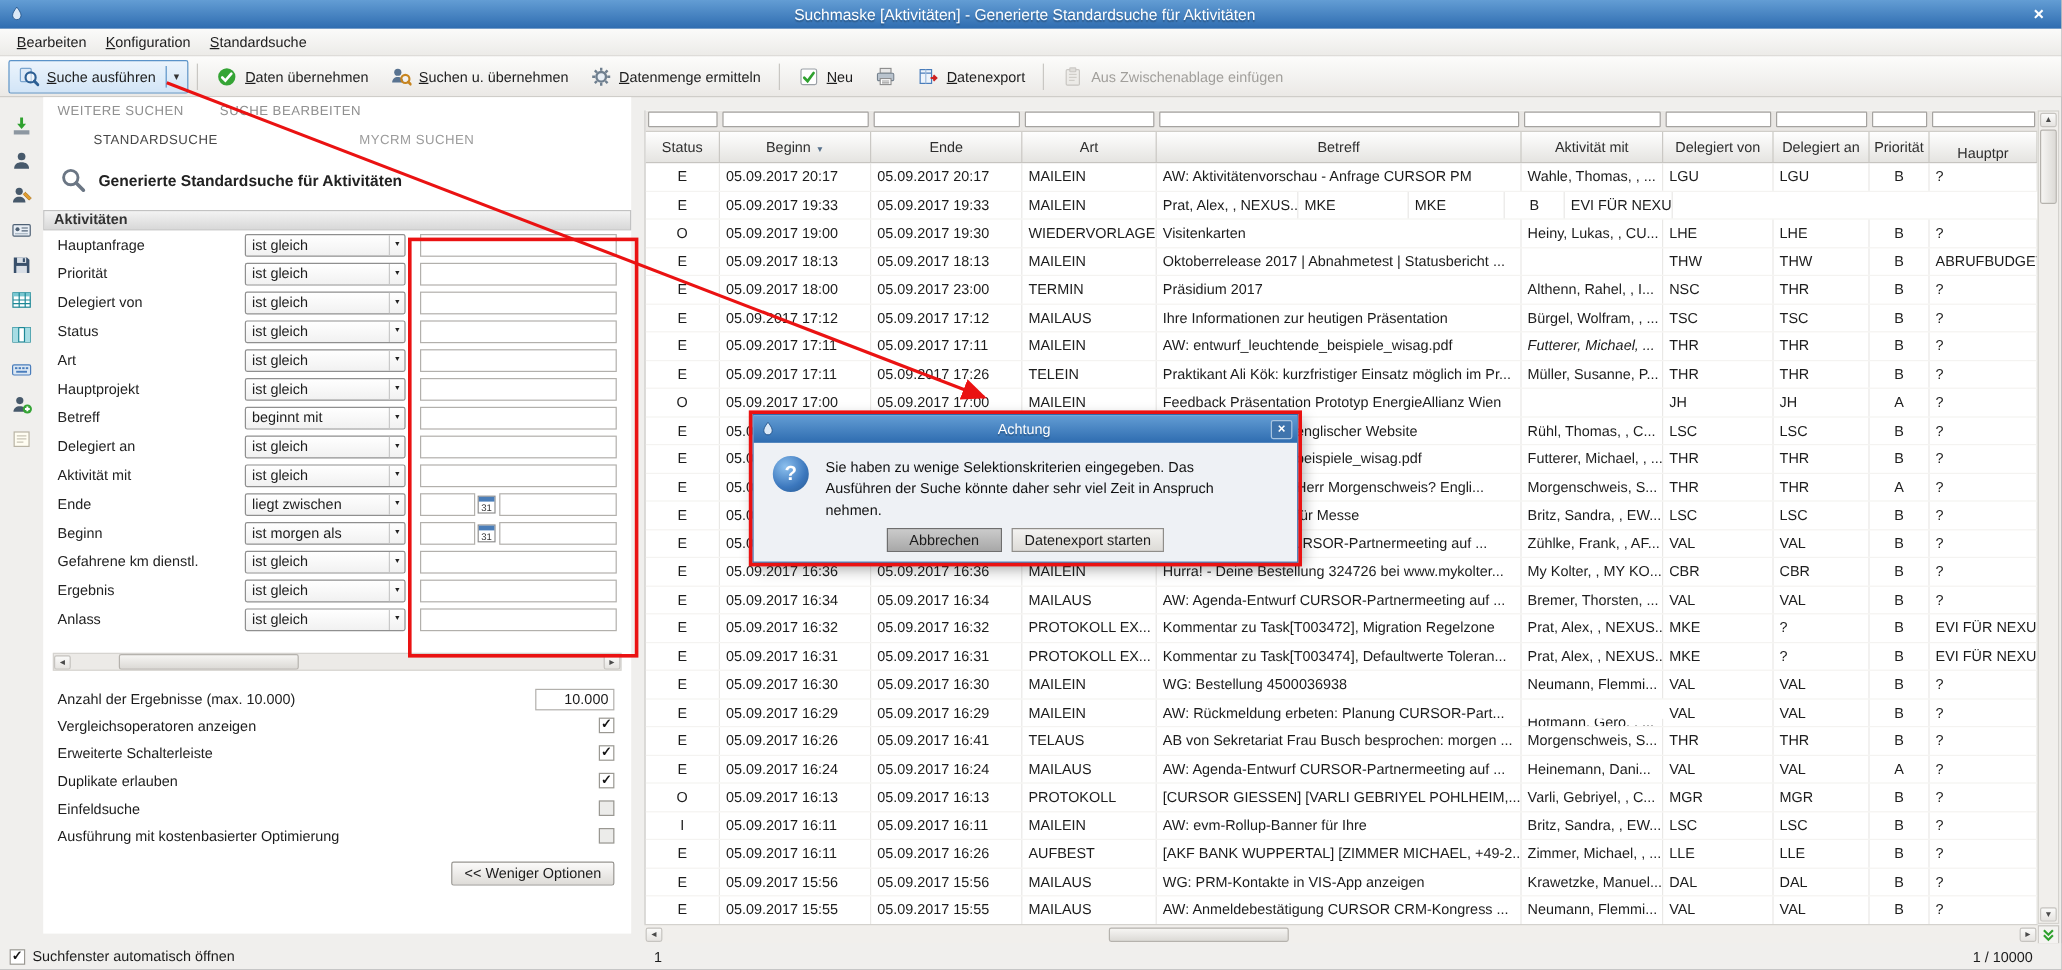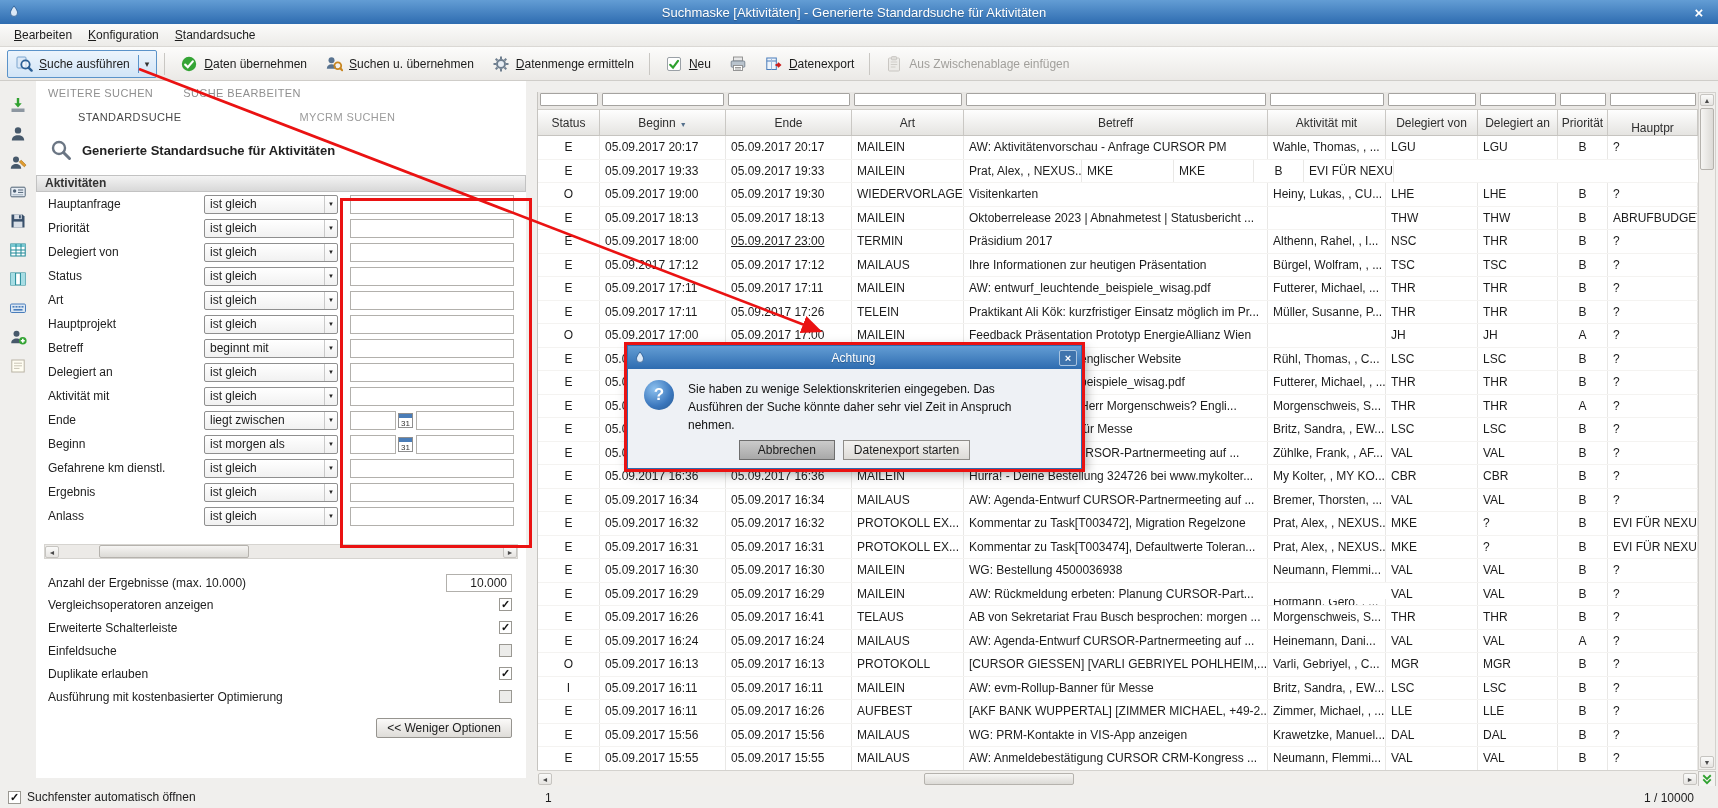--- a/index.html
+++ b/index.html
@@ -540,26 +540,26 @@
     <div class="options">
         <div class="optrow">
           <span class="optlabel">Vergleichsoperatoren anzeigen</span>
           <span class="cb checked"></span>
         </div>
         <div class="optrow">
           <span class="optlabel">Erweiterte Schalterleiste</span>
           <span class="cb checked"></span>
         </div>
         <div class="optrow">
+          <span class="optlabel">Duplikate erlauben</span>
+          <span class="cb checked"></span>
+        </div>
+        <div class="optrow">
           <span class="optlabel">Einfeldsuche</span>
           <span class="cb"></span>
-        </div>
-        <div class="optrow">
-          <span class="optlabel">Duplikate erlauben</span>
-          <span class="cb checked"></span>
         </div>
         <div class="optrow">
           <span class="optlabel">Ausführung mit kostenbasierter Optimierung</span>
           <span class="cb"></span>
         </div>
       </div>
     <div class="lessrow">
       <span class="less-btn">&lt;&lt; Weniger Optionen</span>
     </div>
   </div>
@@ -664,31 +664,31 @@
           <span class="tcell" style="width: 92px;">LHE</span>
           <span class="tcell" style="width: 80px;">LHE</span>
           <span class="tcell ctr" style="width: 50px;">B</span>
           <span class="tcell" style="width: 90px;">?</span>
         </div>
         <div class="trow">
           <span class="tcell ctr" style="width: 62px;">E</span>
           <span class="tcell" style="width: 126px;">05.09.2017 18:13</span>
           <span class="tcell" style="width: 126px;">05.09.2017 18:13</span>
           <span class="tcell" style="width: 112px;">MAILEIN</span>
-          <span class="tcell" style="width: 304px;">Oktoberrelease 2023 | Abnahmetest | Statusbericht ...</span>
+          <span class="tcell" style="width: 304px;">Oktoberrelease 2017 | Abnahmetest | Statusbericht ...</span>
           <span class="tcell" style="width: 118px;"></span>
           <span class="tcell" style="width: 92px;">THW</span>
           <span class="tcell" style="width: 80px;">THW</span>
           <span class="tcell ctr" style="width: 50px;">B</span>
           <span class="tcell" style="width: 90px;">ABRUFBUDGET (</span>
         </div>
         <div class="trow">
           <span class="tcell ctr" style="width: 62px;">E</span>
           <span class="tcell" style="width: 126px;">05.09.2017 18:00</span>
-          <span class="tcell" style="width: 126px; text-decoration: underline;">05.09.2017 23:00</span>
+          <span class="tcell" style="width: 126px;">05.09.2017 23:00</span>
           <span class="tcell" style="width: 112px;">TERMIN</span>
           <span class="tcell" style="width: 304px;">Präsidium 2017</span>
           <span class="tcell" style="width: 118px;">Althenn, Rahel, , I...</span>
           <span class="tcell" style="width: 92px;">NSC</span>
           <span class="tcell" style="width: 80px;">THR</span>
           <span class="tcell ctr" style="width: 50px;">B</span>
           <span class="tcell" style="width: 90px;">?</span>
         </div>
         <div class="trow">
           <span class="tcell ctr" style="width: 62px;">E</span>
@@ -701,21 +701,21 @@
           <span class="tcell" style="width: 80px;">TSC</span>
           <span class="tcell ctr" style="width: 50px;">B</span>
           <span class="tcell" style="width: 90px;">?</span>
         </div>
         <div class="trow">
           <span class="tcell ctr" style="width: 62px;">E</span>
           <span class="tcell" style="width: 126px;">05.09.2017 17:11</span>
           <span class="tcell" style="width: 126px;">05.09.2017 17:11</span>
           <span class="tcell" style="width: 112px;">MAILEIN</span>
           <span class="tcell" style="width: 304px;">AW: entwurf_leuchtende_beispiele_wisag.pdf</span>
-          <span class="tcell" style="width: 118px;">Futterer, Michael, ...</span>
+          <span class="tcell" style="width: 118px; font-style: italic;">Futterer, Michael, ...</span>
           <span class="tcell" style="width: 92px;">THR</span>
           <span class="tcell" style="width: 80px;">THR</span>
           <span class="tcell ctr" style="width: 50px;">B</span>
           <span class="tcell" style="width: 90px;">?</span>
         </div>
         <div class="trow">
           <span class="tcell ctr" style="width: 62px;">E</span>
           <span class="tcell" style="width: 126px;">05.09.2017 17:11</span>
           <span class="tcell" style="width: 126px;">05.09.2017 17:26</span>
           <span class="tcell" style="width: 112px;">TELEIN</span>
@@ -904,21 +904,21 @@
           <span class="tcell" style="width: 92px;">MGR</span>
           <span class="tcell" style="width: 80px;">MGR</span>
           <span class="tcell ctr" style="width: 50px;">B</span>
           <span class="tcell" style="width: 90px;">?</span>
         </div>
         <div class="trow">
           <span class="tcell ctr" style="width: 62px;">I</span>
           <span class="tcell" style="width: 126px;">05.09.2017 16:11</span>
           <span class="tcell" style="width: 126px;">05.09.2017 16:11</span>
           <span class="tcell" style="width: 112px;">MAILEIN</span>
-          <span class="tcell" style="width: 304px;">AW: evm-Rollup-Banner für Messe</span>
+          <span class="tcell" style="width: 304px;">AW: evm-Rollup-Banner für Ihre</span>
           <span class="tcell" style="width: 118px;">Britz, Sandra, , EW...</span>
           <span class="tcell" style="width: 92px;">LSC</span>
           <span class="tcell" style="width: 80px;">LSC</span>
           <span class="tcell ctr" style="width: 50px;">B</span>
           <span class="tcell" style="width: 90px;">?</span>
         </div>
         <div class="trow">
           <span class="tcell ctr" style="width: 62px;">E</span>
           <span class="tcell" style="width: 126px;">05.09.2017 16:11</span>
           <span class="tcell" style="width: 126px;">05.09.2017 16:26</span>

